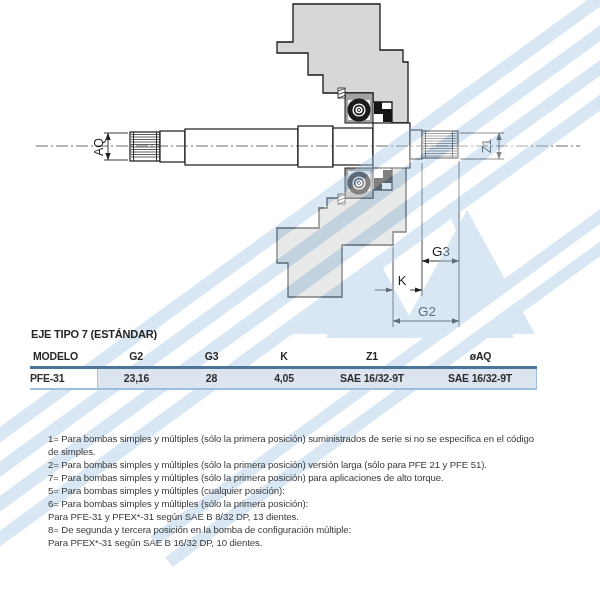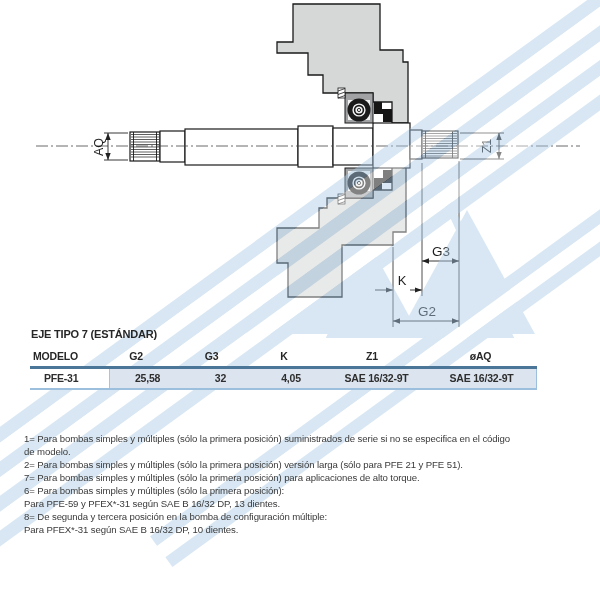--- a/index.html
+++ b/index.html
@@ -9,24 +9,24 @@
   .layer-text{position:absolute;left:0;top:0;width:600px;height:600px;z-index:10;}
   .section-title{position:absolute;left:31px;top:328px;font-size:11px;font-weight:bold;
                  letter-spacing:-0.2px;color:#262626;white-space:nowrap;}
   .spec-table{position:absolute;left:30px;top:350px;width:507px;font-size:10.5px;font-weight:bold;}
   .t-head{display:flex;align-items:flex-end;padding-bottom:4px;border-bottom:3px solid #4c7697;color:#262626;}
   .t-row{display:flex;border-bottom:2px solid #9cbfdd;}
   .t-head > div, .t-row > div{text-align:center;white-space:nowrap;letter-spacing:-0.2px;}
   .c0{width:67px;text-align:left !important;padding-left:3px;box-sizing:border-box;}
   .c1{width:78px;} .c2{width:73px;} .c3{width:72px;} .c4{width:104px;} .c5{width:113px;}
   .t-row > div{background:#dce4ef;padding:3px 0 4px 0;}
-  .t-row > .c0{background:#fff;margin-left:14px;}
+  .t-row > .c0{background:#fff;}
   .t-row > .c1{border-left:1px solid #b6bfca;box-sizing:border-box;}
   .t-row > .c5{border-right:1px solid #9cbfdd;box-sizing:border-box;}
-  .notes{position:absolute;left:24px;top:432px;font-size:9.6px;line-height:13px;
+  .notes{position:absolute;left:48px;top:432px;font-size:9.6px;line-height:13px;
          color:#3a3a3a;letter-spacing:-0.1px;}
   .notes div{white-space:nowrap;}
 </style>
 </head>
 <body>
 
 <div class="stage">
 
   <svg width="600" height="600" viewBox="0 0 600 600">
     <g stroke="#1a1a1a" stroke-width="1.3" fill="#d6d8d8" stroke-linejoin="miter">
@@ -140,32 +140,33 @@
       <div class="t-head">
         <div class="c0">MODELO</div>
         <div class="c1">G2</div>
         <div class="c2">G3</div>
         <div class="c3">K</div>
         <div class="c4">Z1</div>
         <div class="c5">øAQ</div>
       </div>
       <div class="t-row">
         <div class="c0">PFE-31</div>
-        <div class="c1">25,58</div>
-        <div class="c2">32</div>
+        <div class="c1">23,16</div>
+        <div class="c2">28</div>
         <div class="c3">4,05</div>
         <div class="c4">SAE 16/32-9T</div>
         <div class="c5">SAE 16/32-9T</div>
       </div>
     </div>
 
     <div class="notes">
       <div>1= Para bombas simples y múltiples (sólo la primera posición) suministrados de serie si no se especifica en el código</div>
-      <div>de modelo.</div>
+      <div>de simples.</div>
       <div>2= Para bombas simples y múltiples (sólo la primera posición) versión larga (sólo para PFE 21 y PFE 51).</div>
       <div>7= Para bombas simples y múltiples (sólo la primera posición) para aplicaciones de alto torque.</div>
+      <div>5= Para bombas simples y múltiples (cualquier posición):</div>
       <div>6= Para bombas simples y múltiples (sólo la primera posición):</div>
-      <div>Para PFE-59 y PFEX*-31 según SAE B 16/32 DP, 13 dientes.</div>
+      <div>Para PFE-31 y PFEX*-31 según SAE B 8/32 DP, 13 dientes.</div>
       <div>8= De segunda y tercera posición en la bomba de configuración múltiple:</div>
       <div>Para PFEX*-31 según SAE B 16/32 DP, 10 dientes.</div>
     </div>
   </div>
 </div>
 
 </body></html>

